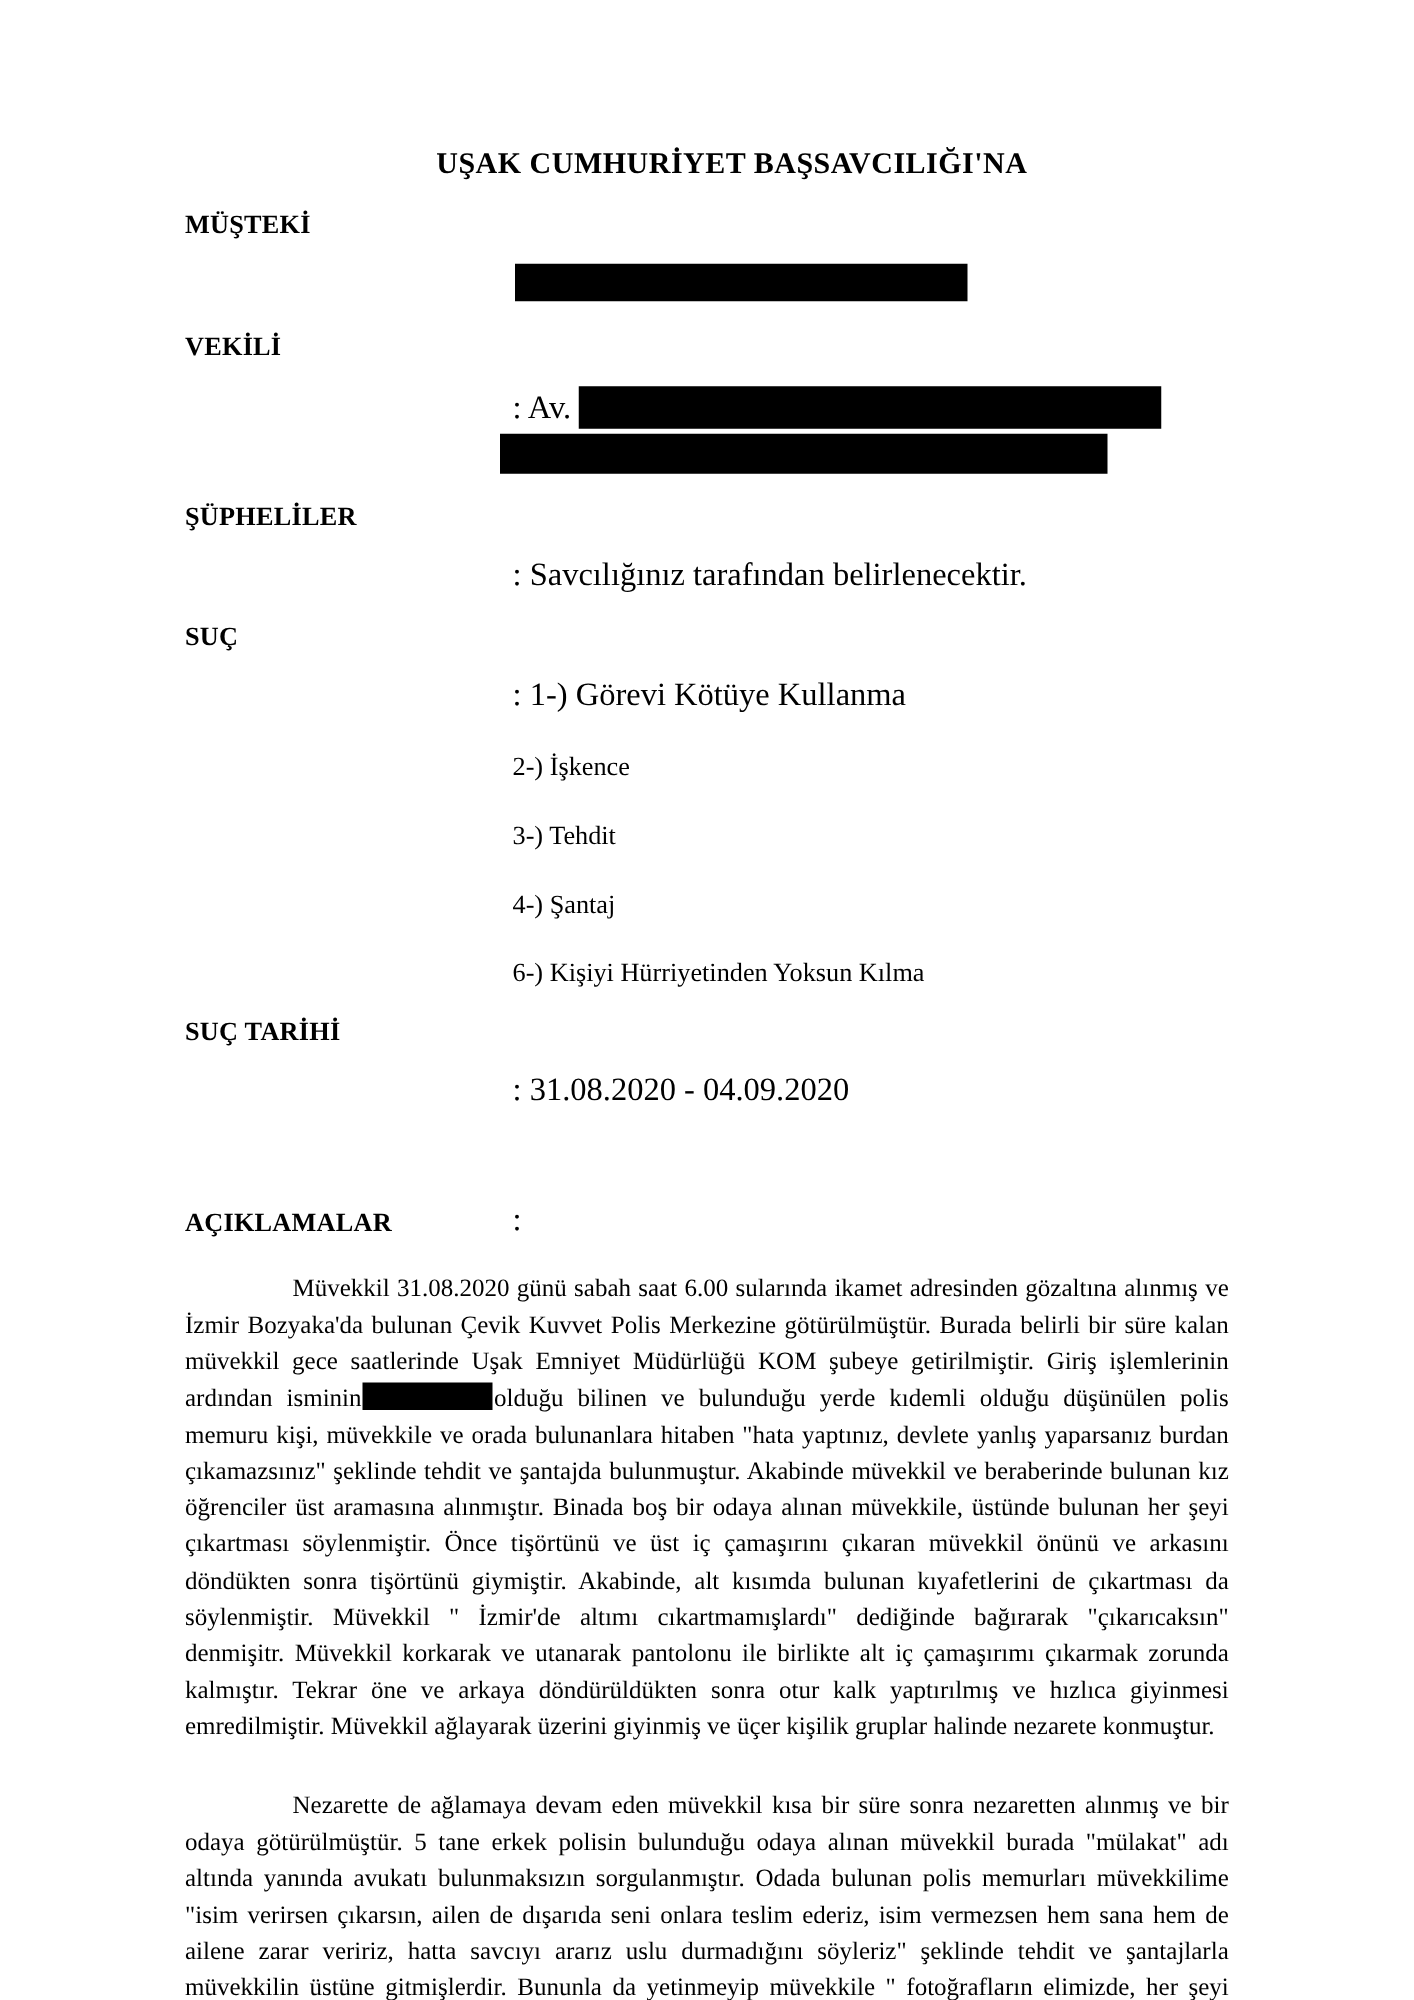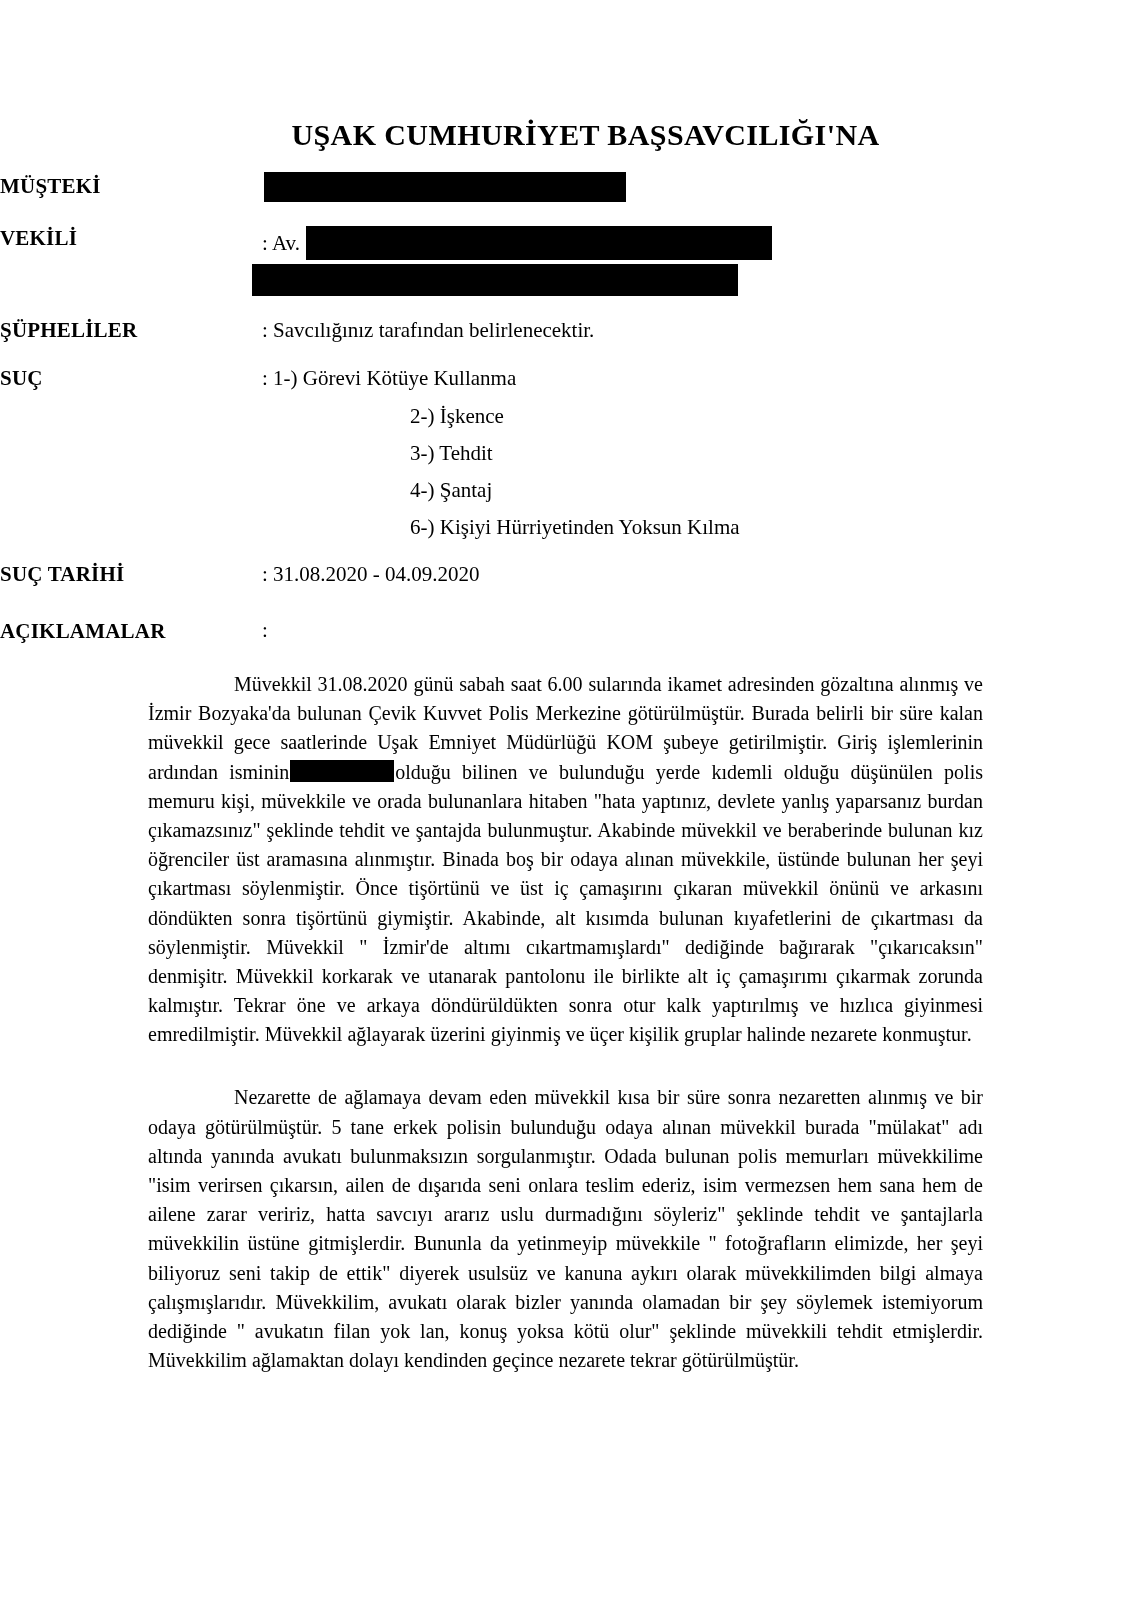--- a/index.html
+++ b/index.html
@@ -18,43 +18,45 @@
   .page {
     position: relative;
     width: 1131px;
     height: 1600px;
     box-sizing: border-box;
     padding: 0;
   }
   .doc-title {
     text-align: center;
     font-weight: bold;
-    font-size: 30px;
+    font-size: 24px;
     letter-spacing: 0.4px;
     margin: 118px 0 0 0;
     padding-left: 40px;
   }
 
   .field-row {
     display: flex;
     align-items: flex-start;
     margin-top: 22px;
+    padding-left: 148px;
   }
   .field-label {
     font-weight: bold;
     font-size: 21px;
     width: 262px;
     flex: 0 0 262px;
     letter-spacing: 0.2px;
   }
   .field-value {
-    font-size: 21px;
+    font-size: 26px;
     position: relative;
     flex: 1 1 auto;
     min-height: 26px;
+    margin-top: 44px;
   }
   .redact {
     display: inline-block;
     background: #000000;
     vertical-align: middle;
   }
   .redact-musteki {
     width: 362px;
     height: 30px;
     position: relative;
@@ -72,21 +74,21 @@
   }
   .redact-vekili2 {
     width: 486px;
     height: 32px;
     margin-left: -10px;
     margin-top: 4px;
   }
   .suc-sub {
     font-size: 21px;
     padding-left: 410px;
-    margin-top: 12px;
+    margin-top: 30px;
   }
   .aciklamalar-row {
     margin-top: 30px;
     align-items: flex-end;
   }
   .body-par {
     font-size: 20px;
     text-align: justify;
     line-height: 1.46;
     margin: 26px 148px 0 148px;

